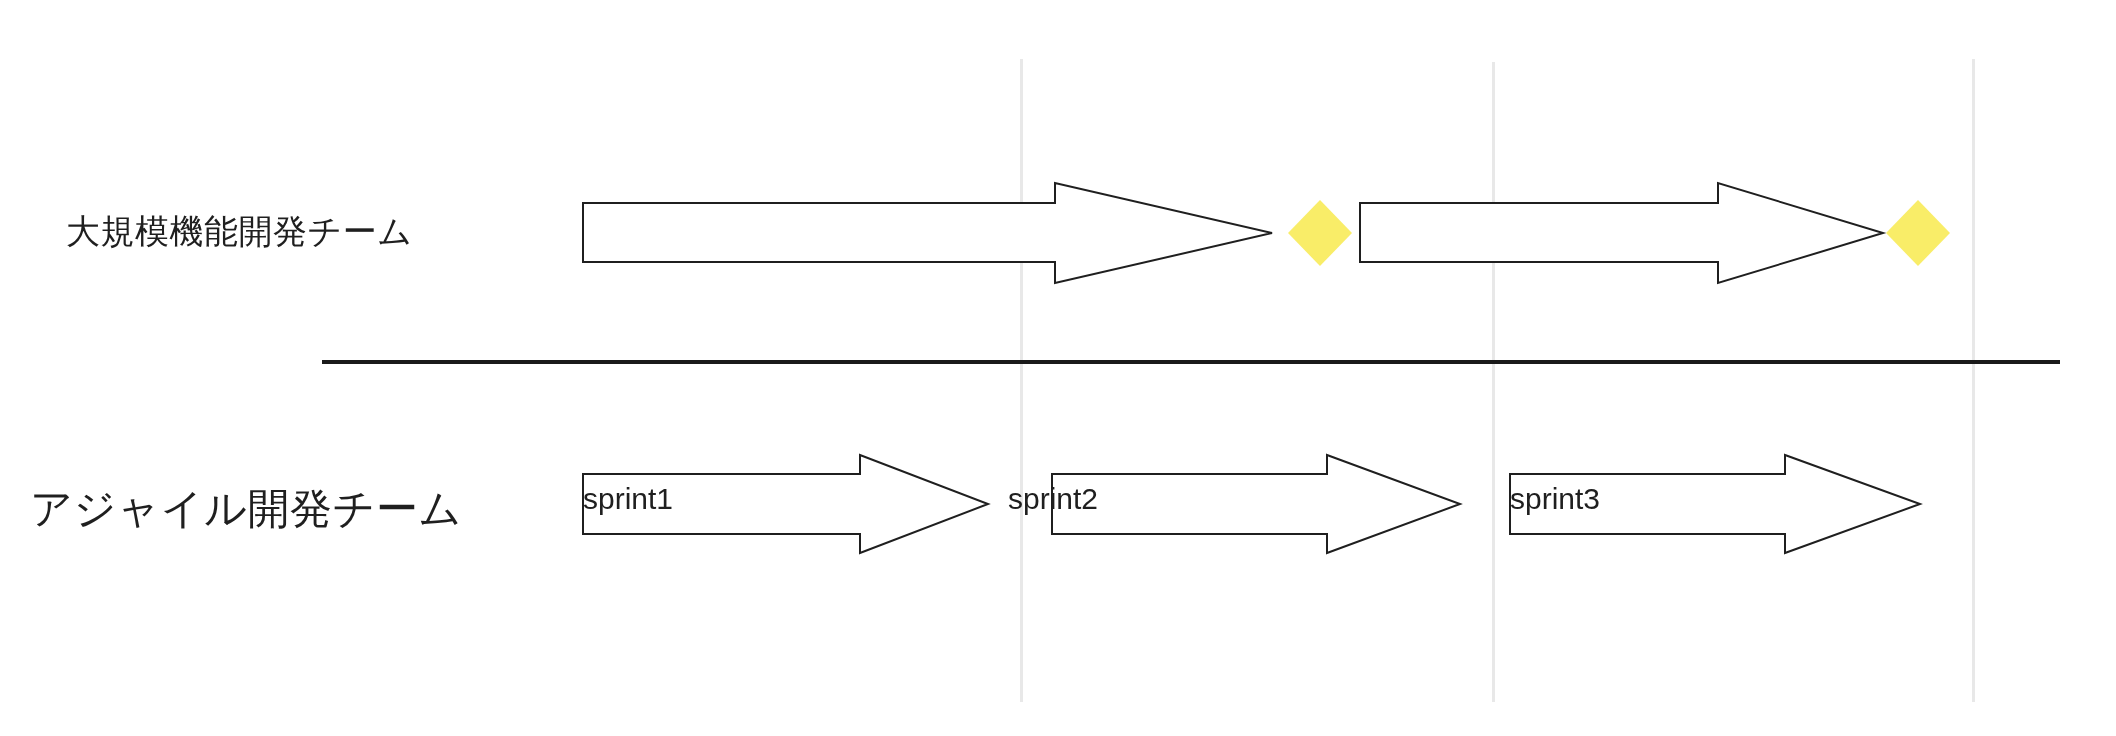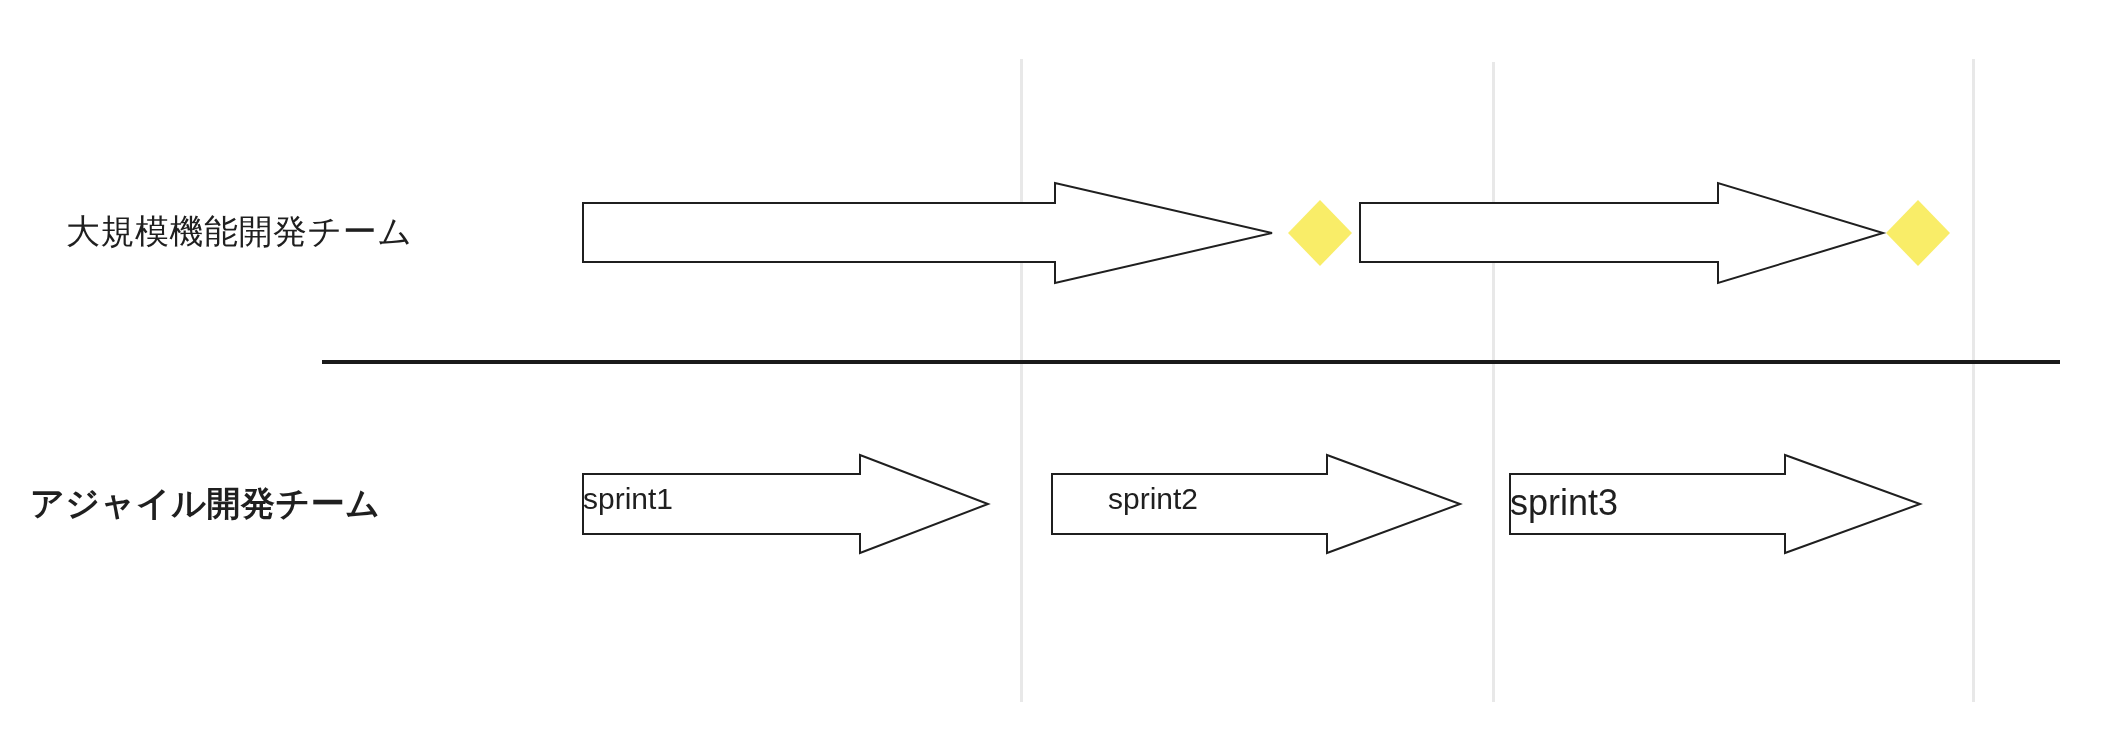--- a/index.html
+++ b/index.html
@@ -60,26 +60,26 @@
     </svg>
     <svg class="shape-svg" width="531" height="108" style="left: 1356px; top: 179px;">
       <polygon points="4.0,24.0 362.0,24.0 362.0,4.0 527.0,54.0 362.0,104.0 362.0,83.0 4.0,83.0" fill="#ffffff" stroke="#1f1f1f" stroke-width="2" stroke-linejoin="miter"></polygon>
     </svg>
     <svg class="shape-svg" width="70" height="72" style="left: 1285px; top: 197px;">
       <polygon points="35,3 67,36 35,69 3,36" fill="#f9ed68" stroke="none"></polygon>
     </svg>
     <svg class="shape-svg" width="70" height="72" style="left: 1883px; top: 197px;">
       <polygon points="35,3 67,36 35,69 3,36" fill="#f9ed68" stroke="none"></polygon>
     </svg>
-    <div class="row-label" style="left: 30px; top: 480.52px; font-size: 34px; color: rgb(31, 31, 31); font-weight: bold;">アジャイル開発チーム</div>
+    <div class="row-label" style="left: 30px; top: 480.52px; font-size: 42px; color: rgb(31, 31, 31);">アジャイル開発チーム</div>
     <svg class="shape-svg" width="413" height="106" style="left: 579px; top: 451px;">
       <polygon points="4.0,23.0 281.0,23.0 281.0,4.0 409.0,53.0 281.0,102.0 281.0,83.0 4.0,83.0" fill="#ffffff" stroke="#1f1f1f" stroke-width="2" stroke-linejoin="miter"></polygon>
     </svg>
     <div class="arrow-text" style="left: 583px; width: 277px; top: 482.4px; font-size: 30px; color: rgb(31, 31, 31);">sprint1</div>
     <svg class="shape-svg" width="416" height="106" style="left: 1048px; top: 451px;">
       <polygon points="4.0,23.0 279.0,23.0 279.0,4.0 412.0,53.0 279.0,102.0 279.0,83.0 4.0,83.0" fill="#ffffff" stroke="#1f1f1f" stroke-width="2" stroke-linejoin="miter"></polygon>
     </svg>
-    <div class="arrow-text" style="left: 1108px; width: 275px; top: 482.4px; font-size: 30px; color: rgb(31, 31, 31);">sprint2</div>
+    <div class="arrow-text" style="left: 1008px; width: 275px; top: 482.4px; font-size: 30px; color: rgb(31, 31, 31);">sprint2</div>
     <svg class="shape-svg" width="418" height="106" style="left: 1506px; top: 451px;">
       <polygon points="4.0,23.0 279.0,23.0 279.0,4.0 414.0,53.0 279.0,102.0 279.0,83.0 4.0,83.0" fill="#ffffff" stroke="#1f1f1f" stroke-width="2" stroke-linejoin="miter"></polygon>
     </svg>
-    <div class="arrow-text" style="left: 1510px; width: 275px; top: 482.4px; font-size: 36px; color: rgb(31, 31, 31);">sprint3</div>
+    <div class="arrow-text" style="left: 1510px; width: 275px; top: 482.4px; font-size: 30px; color: rgb(31, 31, 31);">sprint3</div>
   </div>
 
 </body></html>

